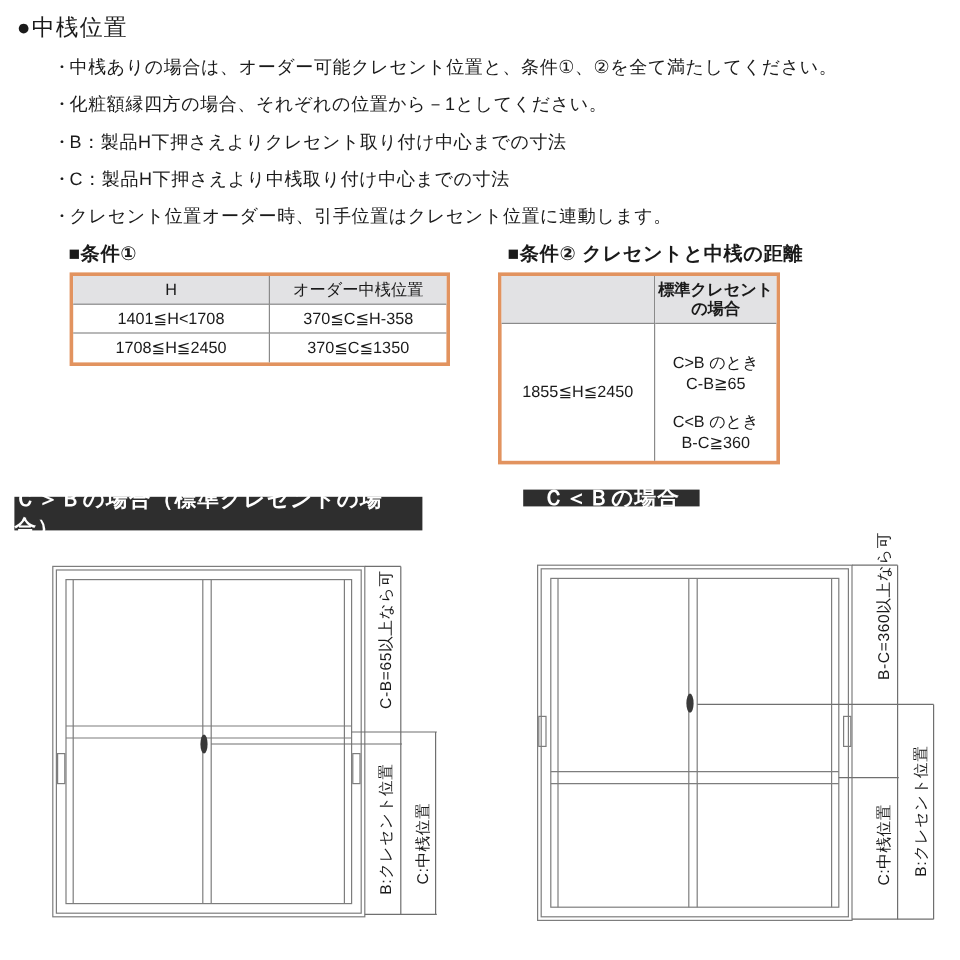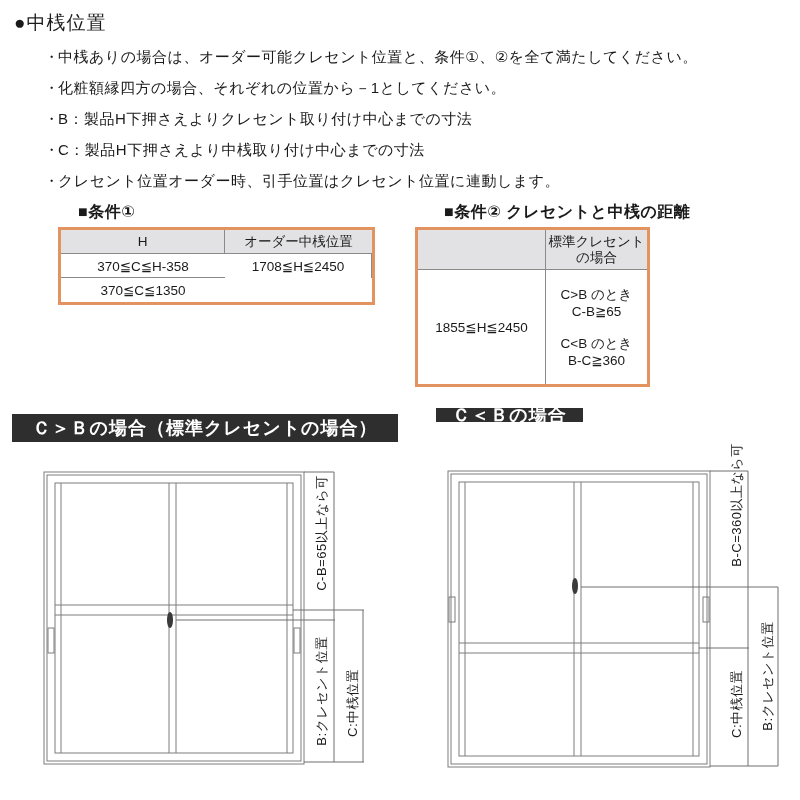--- a/index.html
+++ b/index.html
@@ -9,37 +9,37 @@
     color:#1a1a1a;overflow:hidden;
   }
   .abs{position:absolute;}
   
   .doc-title{left:14px;top:10px;font-size:19px;font-weight:normal;letter-spacing:1px;}
   
   .notes{left:44px;top:47px;width:740px;}
   .note{display:flex;line-height:20px;margin-bottom:11px;font-size:15px;letter-spacing:0.5px;}
   .note .dot{width:14px;flex:0 0 14px;}
   
-  .cond-heading{font-size:16px;font-weight:bold;letter-spacing:0.5px;margin-left:21px;}
+  .cond-heading{font-size:16px;font-weight:bold;letter-spacing:0.5px;}
   
   .otable{border:3px solid #E2935F;box-sizing:border-box;background:#fff;font-size:13.5px;}
   .otable .cell{box-sizing:border-box;display:flex;align-items:center;justify-content:center;text-align:center;}
   .hdr{background:#E2E2E4;}
   .b-r{border-right:1px solid #8a8a8a;}
   .b-b{border-bottom:1px solid #8a8a8a;}
   #table1{left:58px;top:227px;width:317px;height:78px;display:grid;
           grid-template-columns:164px 147px;grid-template-rows:24px 24px 24px;}
   #table2{left:415px;top:227px;width:235px;height:160px;display:grid;
           grid-template-columns:128px 101px;grid-template-rows:40px 114px;}
-  #table2 .cond-cell{flex-direction:column;justify-content:flex-end;padding-top:13px;line-height:17px;}
+  #table2 .cond-cell{flex-direction:column;justify-content:space-between;padding-top:24px;line-height:17px;}
   #table2 .cond-group{margin-bottom:15px;}
   
   .case-bar{background:#2E2E2E;color:#fff;font-weight:bold;font-size:18px;
             display:flex;align-items:center;justify-content:center;letter-spacing:1px;}
-  #case-bar-left{left:12px;top:414px;width:386px;height:28px;}
+  #case-bar-left{left:12px;top:414px;width:340px;height:28px;}
   #case-bar-right{left:436px;top:408px;width:147px;height:14px;}
   
   #diagram-svg{left:0;top:440px;}
   .frame-line{stroke:#7d7d7d;stroke-width:1;fill:none;}
   .dim-line{stroke:#6f6f6f;stroke-width:1;fill:none;}
   .dim-label{font-size:13px;fill:#1a1a1a;letter-spacing:0.5px;}
 </style>
 </head>
 <body>
 
@@ -67,30 +67,31 @@
     <div class="note">
       <span class="dot">・</span>
       <span>クレセント位置オーダー時、引手位置はクレセント位置に連動します。</span>
     </div>
   </div>
 
   <div class="abs cond-heading" style="left:57px;top:202px;">■条件①</div>
   <div class="abs otable" id="table1">
     <div class="cell hdr b-r b-b">H</div>
     <div class="cell hdr b-b">オーダー中桟位置</div>
+    <div class="cell b-r b-b">1401≦H&lt;1708</div>
     <div class="cell b-b">370≦C≦H-358</div>
     <div class="cell b-r">1708≦H≦2450</div>
     <div class="cell">370≦C≦1350</div>
   </div>
 
   <div class="abs cond-heading" style="left:423px;top:202px;">■条件② クレセントと中桟の距離</div>
   <div class="abs otable" id="table2">
     <div class="cell hdr b-r b-b"></div>
     <div class="cell hdr b-b" style="line-height:16px;padding:0 2px;">
-      <span style="display:block;width:100px;">標準クレセントの場合</span>
+      <span style="display:block;width:100px;font-weight:bold;">標準クレセントの場合</span>
     </div>
     <div class="cell b-r">1855≦H≦2450</div>
     <div class="cell cond-cell">
       <div class="cond-group">
         <div>C&gt;B のとき</div>
         <div>C-B≧65</div>
       </div>
       <div class="cond-group">
         <div>C&lt;B のとき</div>
         <div>B-C≧360</div>

